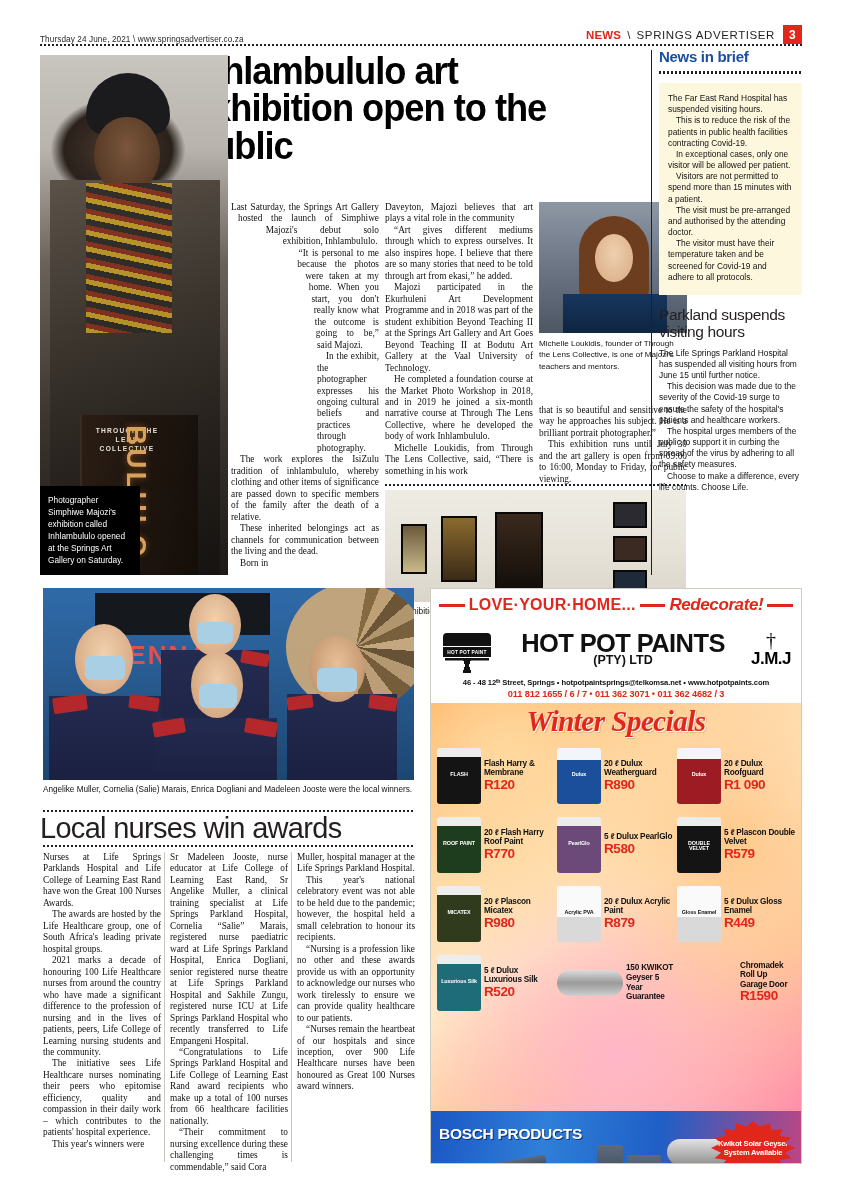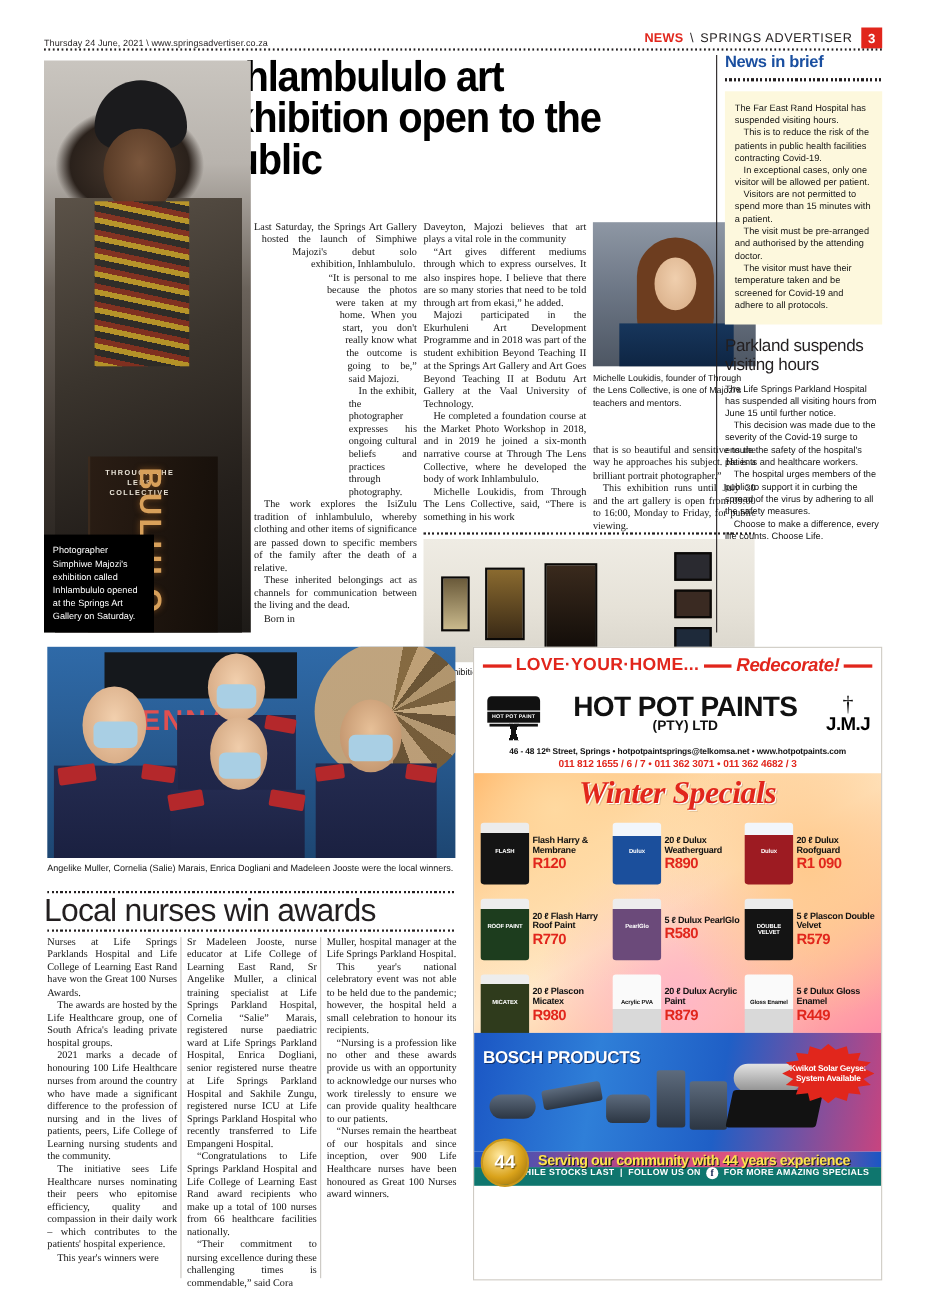--- a/index.html
+++ b/index.html
@@ -222,21 +222,21 @@
   .jmj .txt { font-family:"Liberation Sans",sans-serif; font-weight:bold; font-size:17px; letter-spacing:-.5px;}
   .ad-addr {
     text-align:center; font-family:"Liberation Sans",sans-serif; font-weight:bold;
     font-size:7.6px; color:#111; margin-top:3px; letter-spacing:-.1px;
   }
   .ad-phone {
     text-align:center; font-family:"Liberation Sans",sans-serif; font-weight:bold;
     font-size:9.2px; color:#e1261c; margin-top:2px; letter-spacing:-.1px;
   }
   .ad-body {
-    position:relative; height:236px;
+    position:relative; height:408px;
     background:
       radial-gradient(circle at 20% 14%, #ffd9a0 0%, transparent 46%),
       radial-gradient(circle at 82% 34%, #ffc98c 0%, transparent 42%),
       radial-gradient(circle at 50% 86%, #ffb6c8 0%, transparent 48%),
       linear-gradient(150deg,#ff9a3c 0%, #ffd9a8 28%, #ffe9c9 50%, #ffc7a0 72%, #ff8fa8 100%);
   }
   .winter {
     text-align:center; font-family:"Liberation Serif",serif; font-style:italic; font-weight:bold;
     color:#e1261c; font-size:29px; letter-spacing:-.5px; padding-top:2px;
     text-shadow: 1px 1px 0 #fff, 2px 2px 0 rgba(0,0,0,.12);

